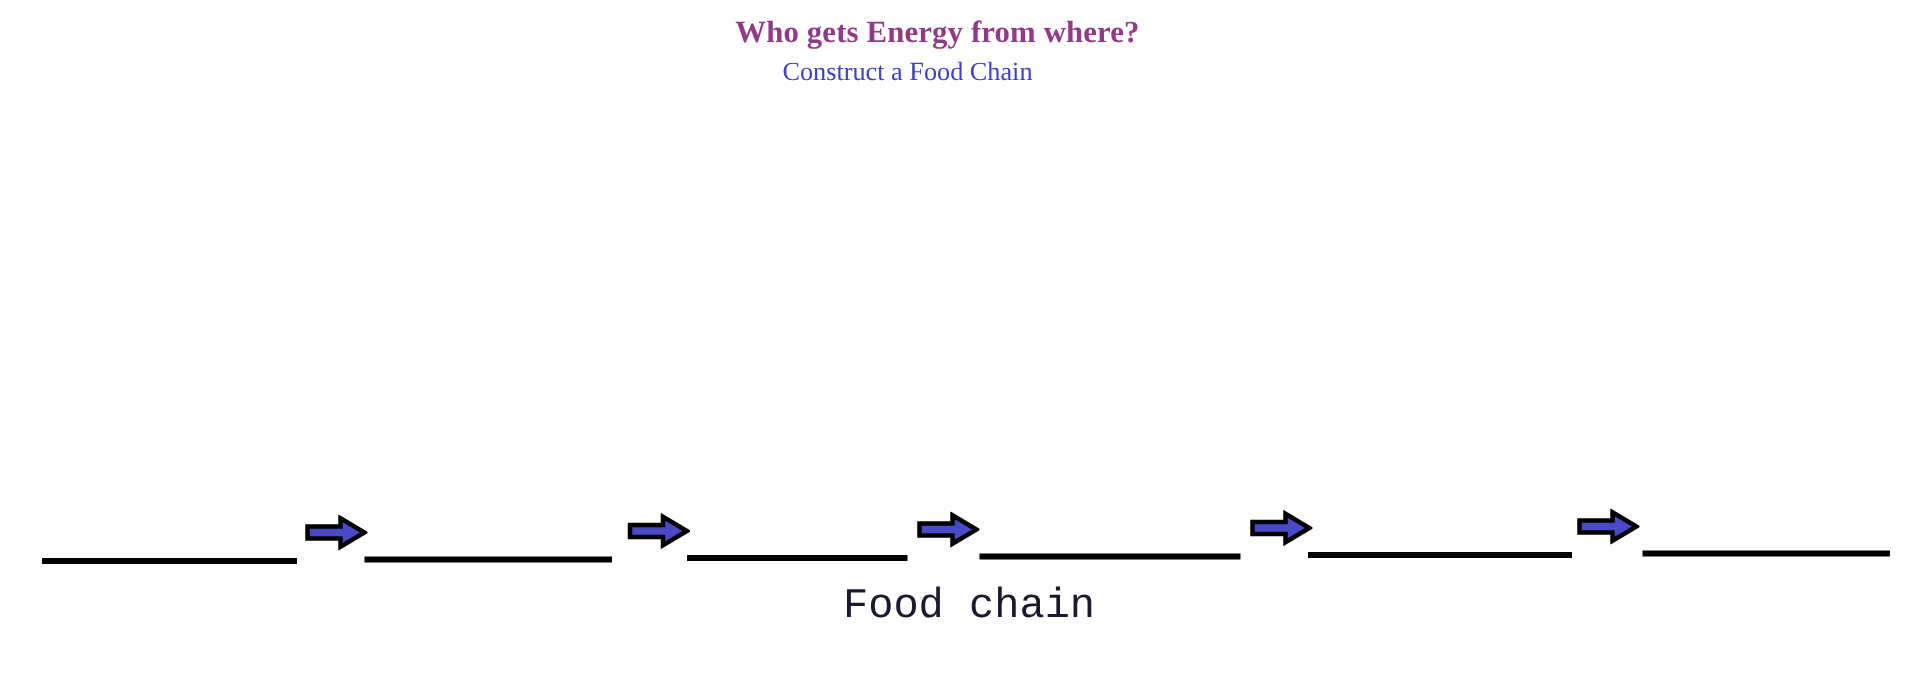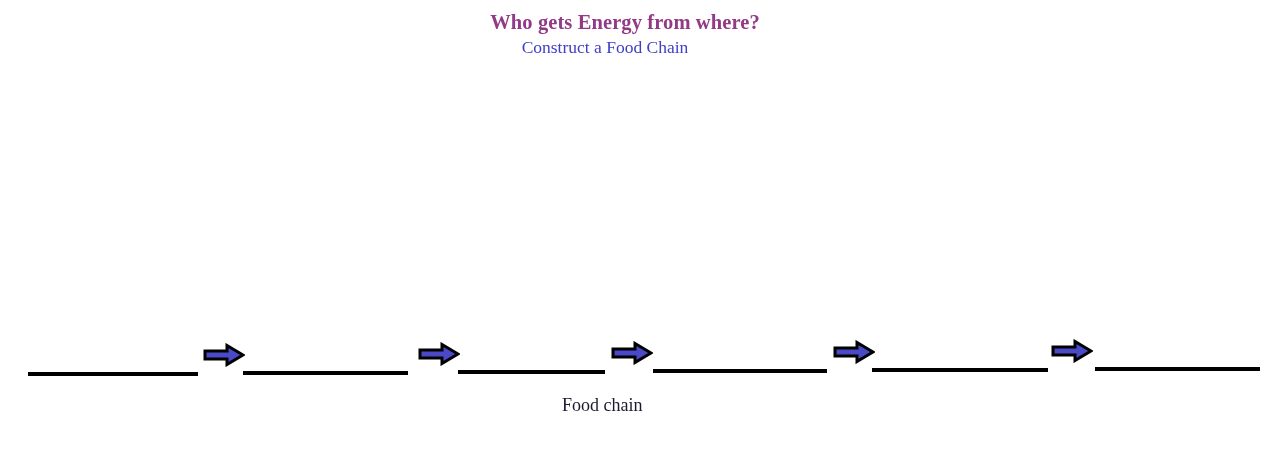--- a/index.html
+++ b/index.html
@@ -59,23 +59,23 @@
   
   .chain-arrow {
     position: absolute;
     line-height: 0;
   }
   .chain-arrow svg { display: block; }
 
   
   .caption {
     position: absolute;
-    font-family: Liberation Serif, serif;
+    font-family: Liberation Mono, monospace;
     font-weight: normal;
-    font-size: 18px;
+    font-size: 28px;
     line-height: 30px;
     color: #1a1a2e;
     white-space: nowrap;
   }
 </style>
 </head>
 <body>
 
 <div id="worksheet">
 

